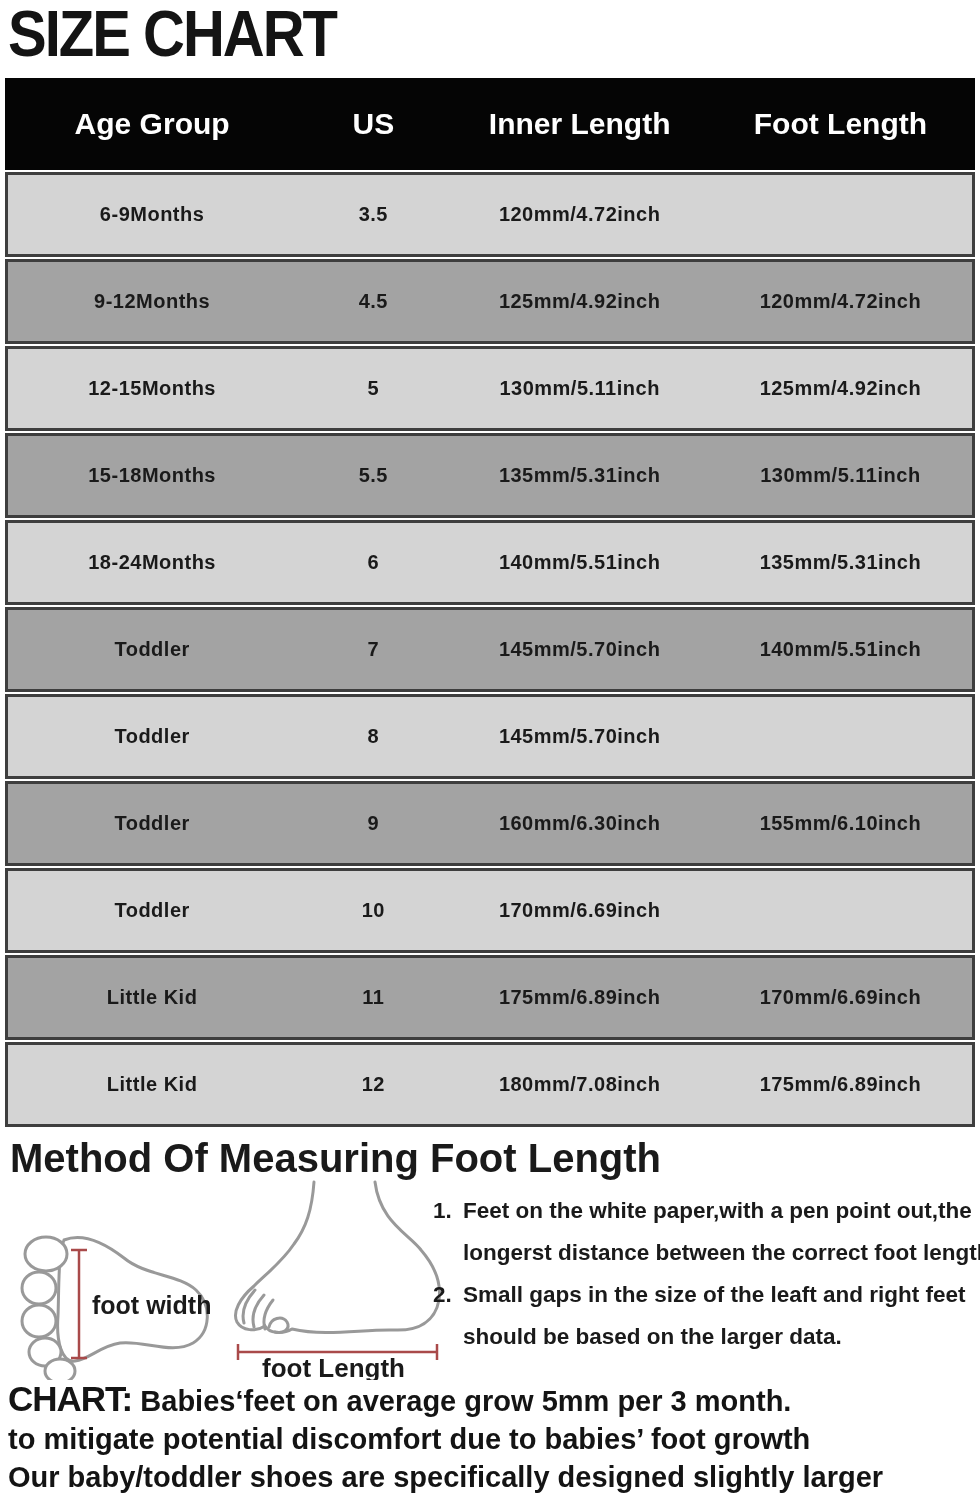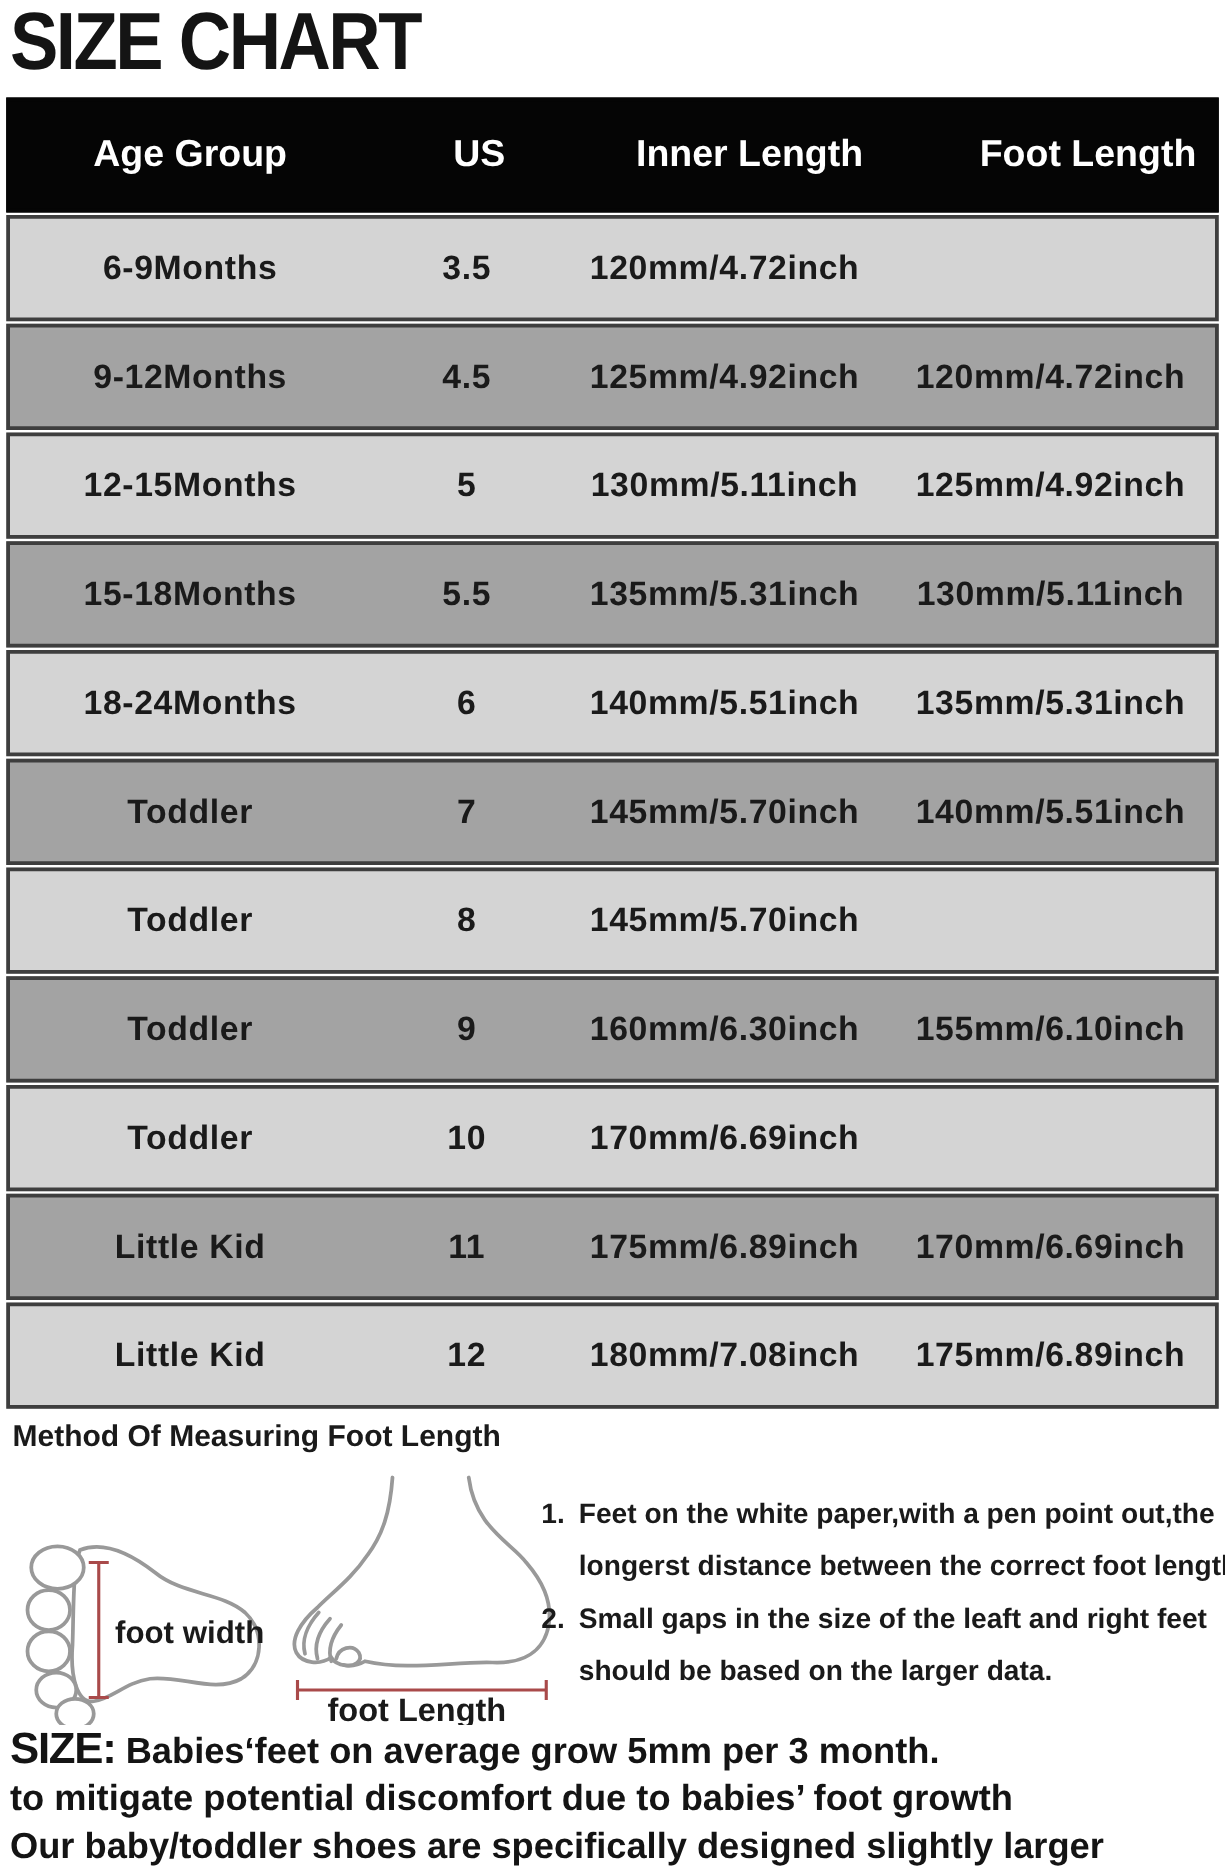--- a/index.html
+++ b/index.html
@@ -20,37 +20,37 @@
     color:#141414; white-space:nowrap;
   }
 
   
   .size-table { position:absolute; top:78px; left:5px; width:970px; }
   .thead {
     background:#050505; color:#ffffff;
     height:92px; border:3px solid #050505;
     display:grid; grid-template-columns:29.9% 16% 26.8% 27.3%;
     align-items:center; text-align:center;
-    font-size:30px; font-weight:bold;gap:10px;
+    font-size:30px; font-weight:bold;
   }
   .trow {
     height:85px; margin-top:2px;
     border:3px solid #3e3e3e;
     display:grid; grid-template-columns:29.9% 16% 26.8% 27.3%;
     align-items:center; text-align:center;
-    font-size:27px; font-weight:bold; color:#1a1a1a;
+    font-size:20px; font-weight:bold; color:#1a1a1a;
     letter-spacing:0.5px;
   }
   .trow.gray { background:#d4d4d4; }
   .trow.white { background:#a3a3a3; }
 
   
   .method-heading {
     position:absolute; top:1136px; left:10px;
-    font-size:24px; font-weight:800; color:#1a1a1a;
+    font-size:40px; font-weight:800; color:#1a1a1a;
   }
   .foot-sole-svg { position:absolute; left:12px; top:1230px; }
   .foot-side-svg { position:absolute; left:222px; top:1180px; }
   svg text {
     font-family:"Liberation Sans", sans-serif;
     font-weight:bold; fill:#1a1a1a;
   }
 
   .instructions {
     position:absolute; left:433px; top:1190px; width:545px;
@@ -196,18 +196,18 @@
     <span class="instr-num">2.</span>
     <span class="instr-text">Small gaps in the size of the leaft and right feet</span>
   </div>
   <div class="instr-line cont">
     <span class="instr-text">should be based on the larger data.</span>
   </div>
 </div>
 
 <div class="tips">
   <div>
-    <span class="tips-label">SIZE:</span>
+    <span class="tips-label">CHART:</span>
     <span>Babies‘feet on average grow 5mm per 3 month.</span>
   </div>
   <div>to mitigate potential discomfort due to babies’ foot growth</div>
   <div>Our baby/toddler shoes are specifically designed slightly larger</div>
 </div>
 
 </body></html>

